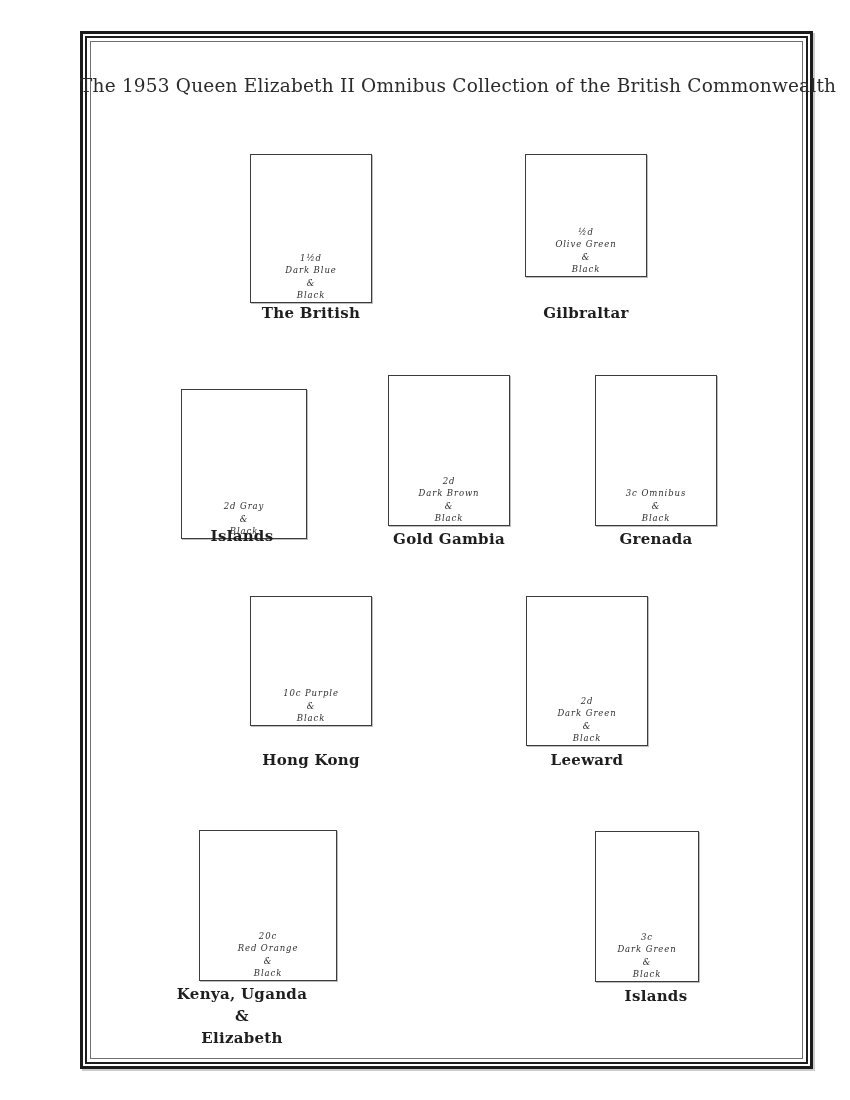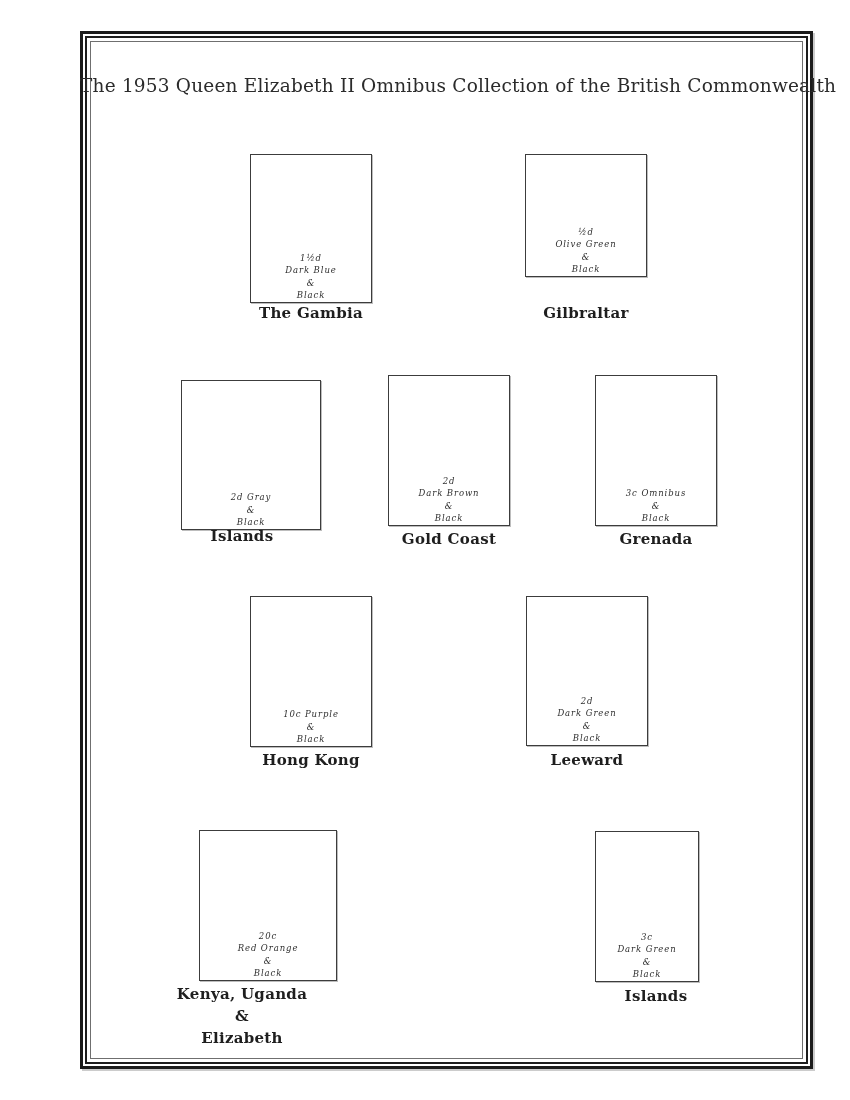--- a/index.html
+++ b/index.html
@@ -85,70 +85,70 @@
 
   <div class="stamp-box" style="left:250px;top:154px;width:122px;height:149px">
     <div class="stamp-desc">
       <span>1½d</span>
       <span>Dark Blue</span>
       <span>&amp;</span>
       <span>Black</span>
     </div>
   </div>
   <div class="stamp-label" style="left:221px;top:302px;width:180px">
-    <span>The Gambia</span>
+    <span>The British</span>
   </div>
 
   <div class="stamp-box" style="left:525px;top:154px;width:122px;height:123px">
     <div class="stamp-desc">
       <span>½d</span>
       <span>Olive Green</span>
       <span>&amp;</span>
       <span>Black</span>
     </div>
   </div>
   <div class="stamp-label" style="left:496px;top:302px;width:180px">
     <span>Gilbraltar</span>
   </div>
 
-  <div class="stamp-box" style="left:181px;top:380px;width:140px;height:150px">
+  <div class="stamp-box" style="left:181px;top:389px;width:126px;height:150px">
     <div class="stamp-desc">
       <span>2d Gray</span>
       <span>&amp;</span>
       <span>Black</span>
     </div>
   </div>
   <div class="stamp-label" style="left:152px;top:525px;width:180px">
     <span>Islands</span>
   </div>
 
   <div class="stamp-box" style="left:388px;top:375px;width:122px;height:151px">
     <div class="stamp-desc">
       <span>2d</span>
       <span>Dark Brown</span>
       <span>&amp;</span>
       <span>Black</span>
     </div>
   </div>
   <div class="stamp-label" style="left:359px;top:528px;width:180px">
-    <span>Gold Coast</span>
+    <span>Gold Gambia</span>
   </div>
 
   <div class="stamp-box" style="left:595px;top:375px;width:122px;height:151px">
     <div class="stamp-desc">
       <span>3c Omnibus</span>
       <span>&amp;</span>
       <span>Black</span>
     </div>
   </div>
   <div class="stamp-label" style="left:566px;top:528px;width:180px">
     <span>Grenada</span>
   </div>
 
-  <div class="stamp-box" style="left:250px;top:596px;width:122px;height:151px">
+  <div class="stamp-box" style="left:250px;top:596px;width:122px;height:130px">
     <div class="stamp-desc">
       <span>10c Purple</span>
       <span>&amp;</span>
       <span>Black</span>
     </div>
   </div>
   <div class="stamp-label" style="left:221px;top:749px;width:180px">
     <span>Hong Kong</span>
   </div>
 

